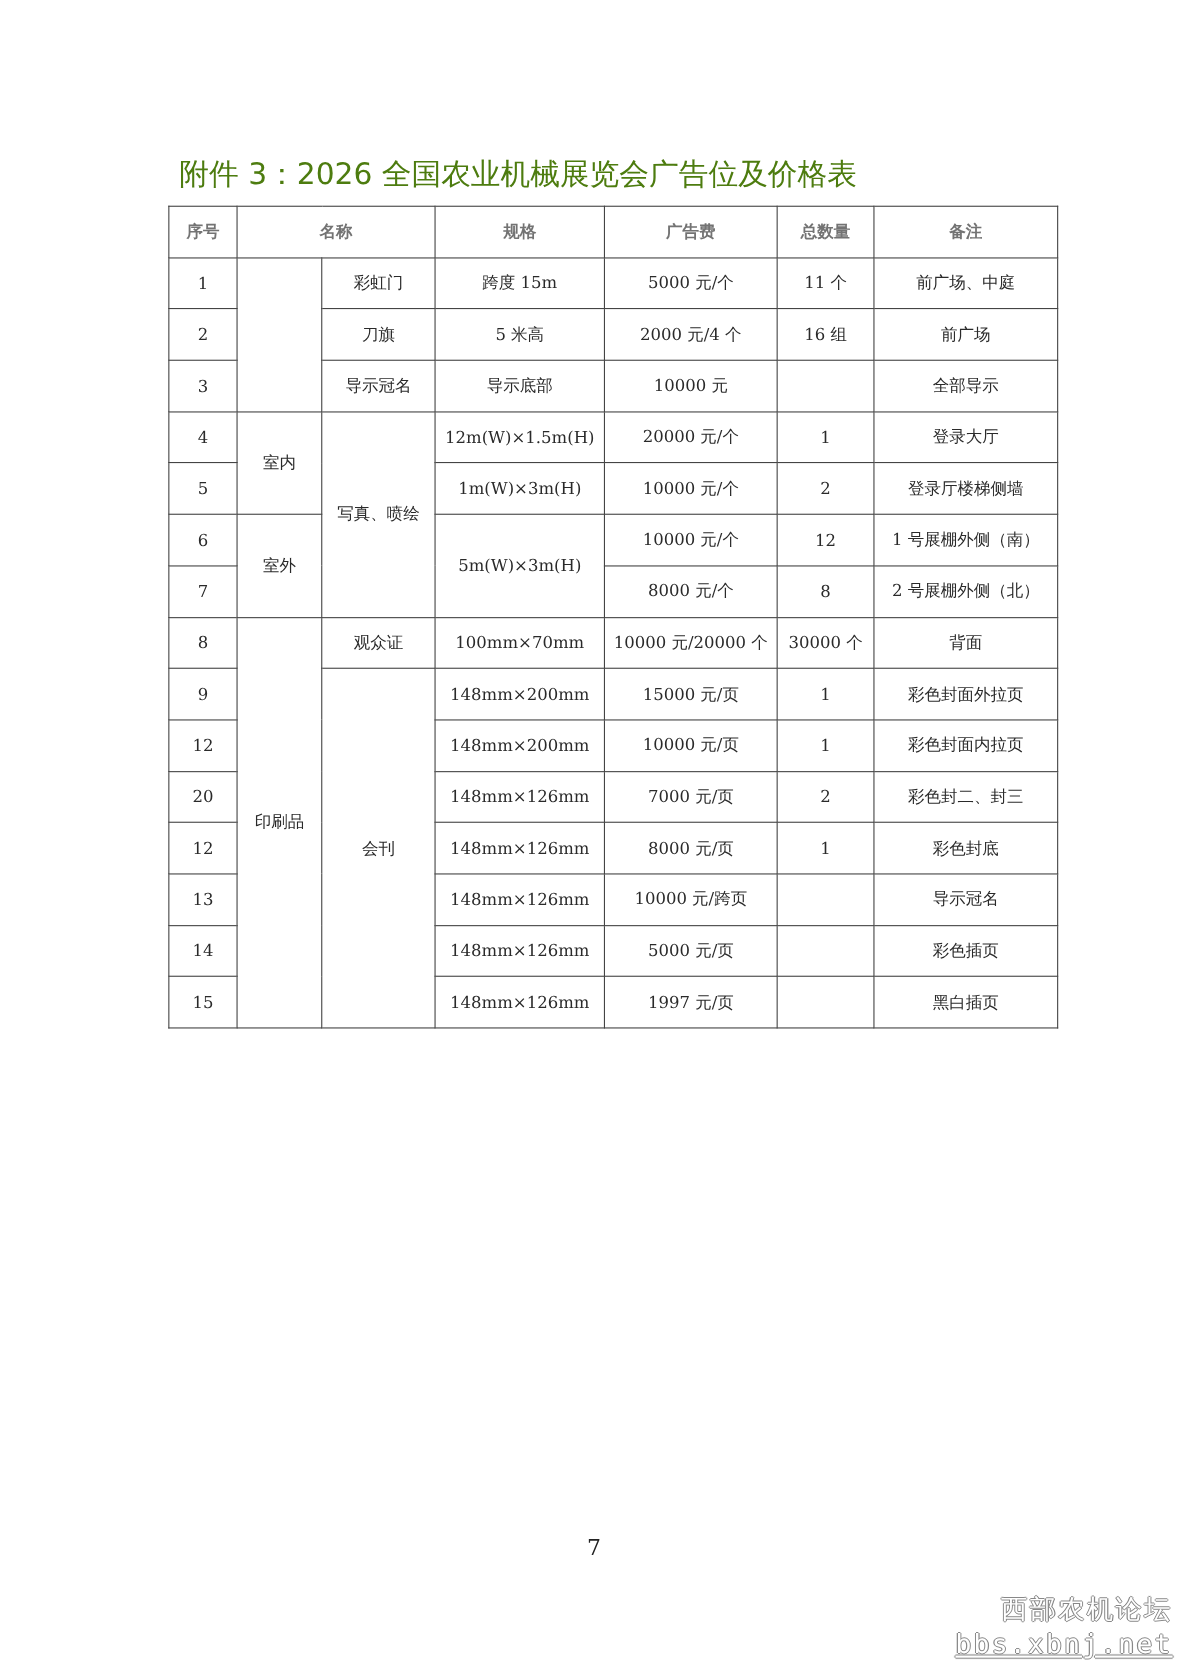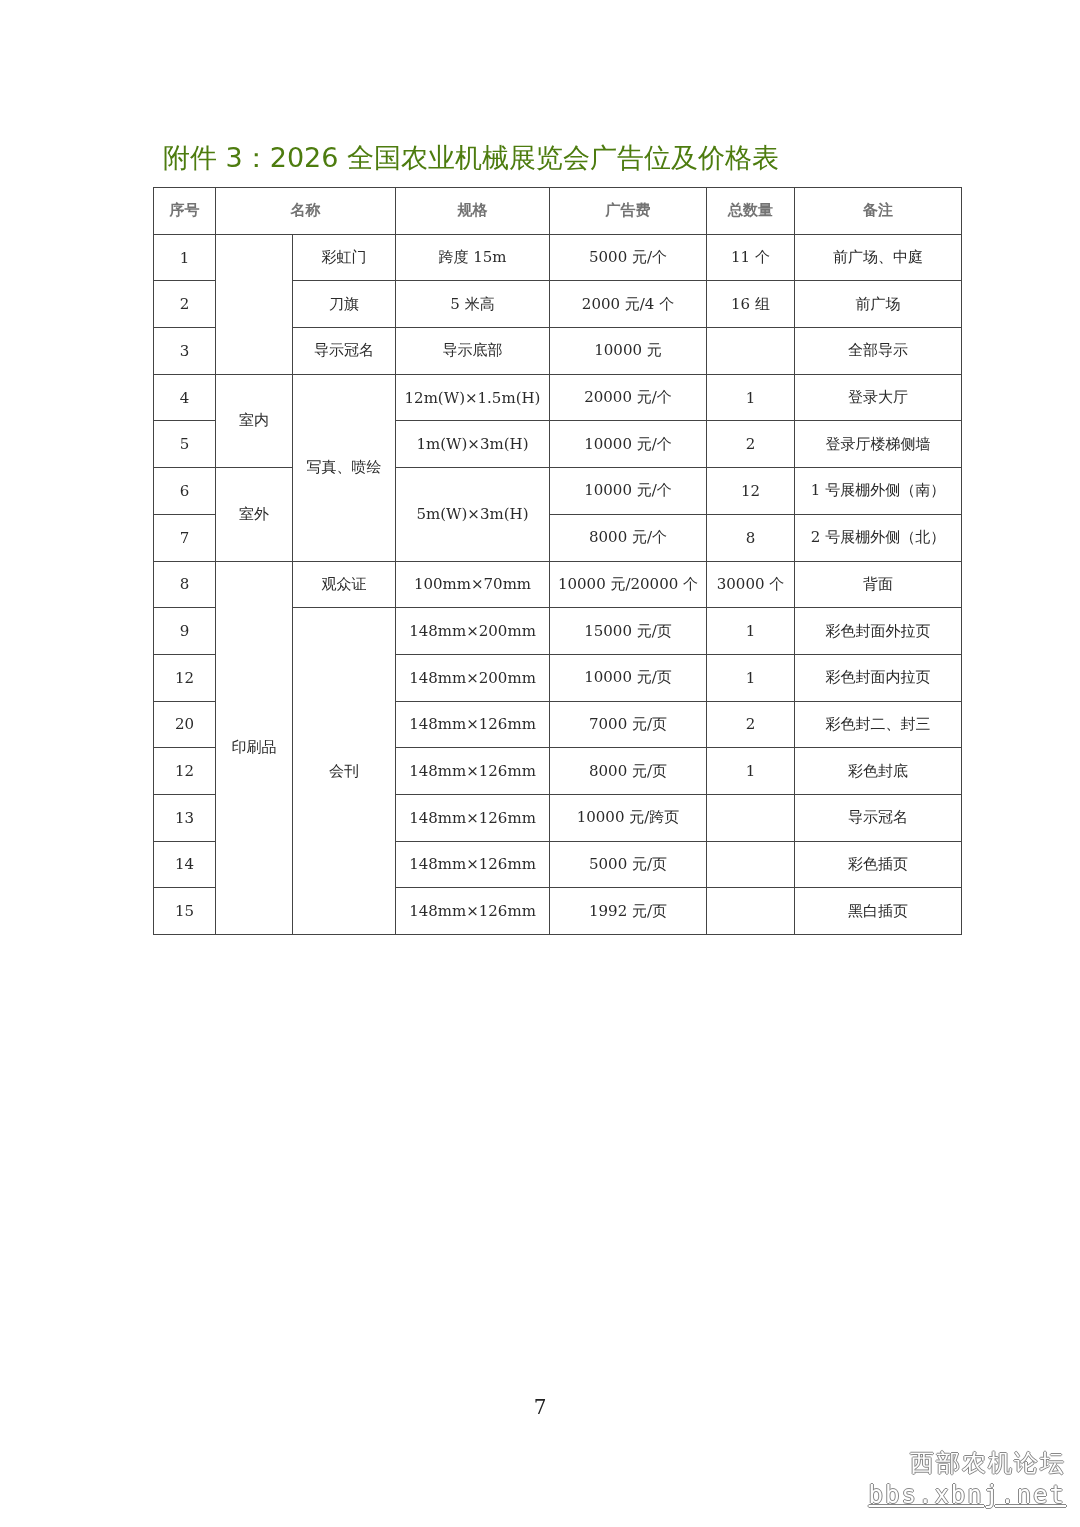--- a/index.html
+++ b/index.html
@@ -157,21 +157,21 @@
     <td>14</td>
     <td>148mm×126mm</td>
     <td>5000 元/页</td>
     <td></td>
     <td>彩色插页</td>
   </tr>
 
   <tr>
     <td>15</td>
     <td>148mm×126mm</td>
-    <td>1992 元/页</td>
+    <td>1997 元/页</td>
     <td></td>
     <td>黑白插页</td>
   </tr>
 </tbody>
   </table>
 
 <div class="pagenum">7</div>
 
 <div class="wm wm1">西部农机论坛</div>
 <div class="wm wm2">bbs.xbnj.net</div>

